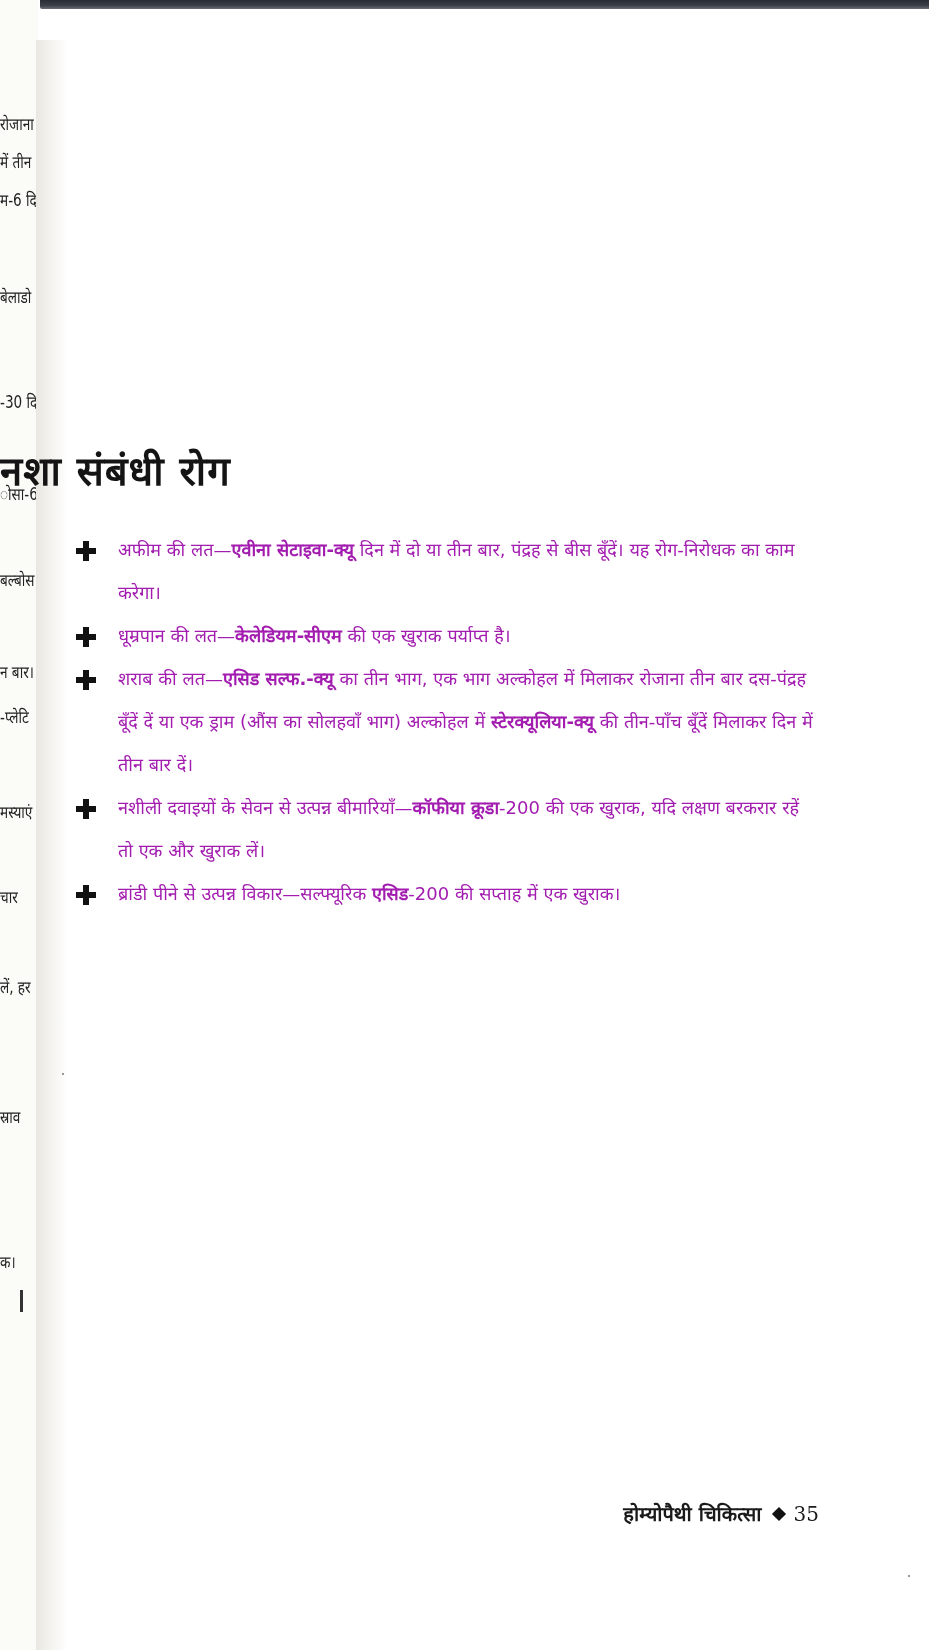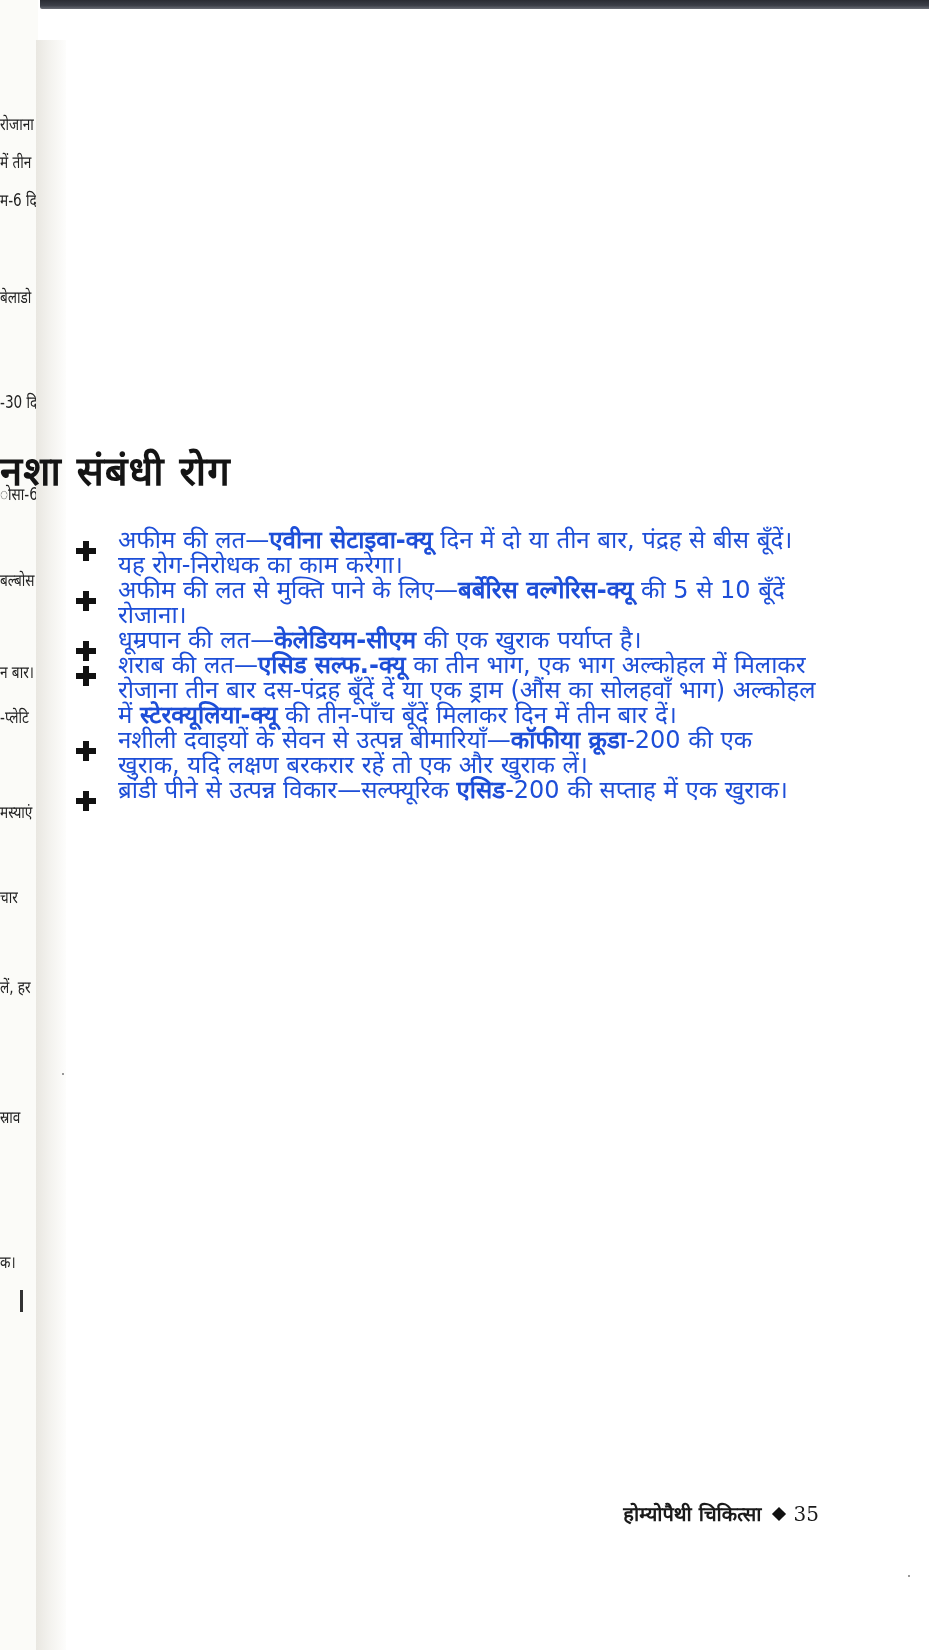--- a/index.html
+++ b/index.html
@@ -32,21 +32,21 @@
     text-align: left; font-size: 40px; font-weight: bold; color: #141414;
     letter-spacing: 1px;
     margin-top: 44px;
   }
   .list {
     position: absolute; left: 72px; top: 528px; width: 745px;
     margin: 0; padding: 0; list-style: none;
   }
   .item {
     position: relative; padding-left: 46px;
-    font-size: 24px; line-height: 25px; color: #1d4ed8;
+    font-size: 18px; line-height: 43px; color: #a21caf;
   }
   .bullet {
     position: absolute; left: 4px; top: 13px; width: 20px; height: 20px;
   }
   .bullet::before, .bullet::after {
     content: ""; position: absolute; background: #111;
   }
   .bullet::before { left: 7px; top: 0; width: 6px; height: 20px; }
   .bullet::after  { left: 0; top: 7px; width: 20px; height: 6px; }
   .b { font-weight: bold; }
@@ -81,21 +81,20 @@
     <div class="frag" style="top: 975px;">लें, हर</div>
     <div class="frag" style="top: 1105px;">स्राव</div>
     <div class="frag" style="top: 1250px;">क।</div>
   </div>
 <div class="gutter"></div>
 
 <h1 class="page-title">नशा संबंधी रोग</h1>
 
 <ul class="list" id="remedy-list">
     <li class="item"><span class="bullet"></span><span>अफीम की लत—</span><span class="b">एवीना सेटाइवा-क्यू</span><span> दिन में दो या तीन बार, पंद्रह से बीस बूँदें। यह रोग-निरोधक का काम करेगा।</span></li>
-    <li class="item"><span class="bullet"></span><span>अफीम की लत से मुक्ति पाने के लिए—</span><span class="b">बर्बेरिस वल्गेरिस-क्यू</span><span> की 5 से 10 बूँदें रोजाना।</span></li>
     <li class="item"><span class="bullet"></span><span>धूम्रपान की लत—</span><span class="b">केलेडियम-सीएम</span><span> की एक खुराक पर्याप्त है।</span></li>
     <li class="item"><span class="bullet"></span><span>शराब की लत—</span><span class="b">एसिड सल्फ.-क्यू</span><span> का तीन भाग, एक भाग अल्कोहल में मिलाकर रोजाना तीन बार दस-पंद्रह बूँदें दें या एक ड्राम (औंस का सोलहवाँ भाग) अल्कोहल में </span><span class="b">स्टेरक्यूलिया-क्यू</span><span> की तीन-पाँच बूँदें मिलाकर दिन में तीन बार दें।</span></li>
     <li class="item"><span class="bullet"></span><span>नशीली दवाइयों के सेवन से उत्पन्न बीमारियाँ—</span><span class="b">कॉफीया क्रूडा</span><span>-200 की एक खुराक, यदि लक्षण बरकरार रहें तो एक और खुराक लें।</span></li>
     <li class="item"><span class="bullet"></span><span>ब्रांडी पीने से उत्पन्न विकार—सल्फ्यूरिक </span><span class="b">एसिड</span><span>-200 की सप्ताह में एक खुराक।</span></li>
   </ul>
 
 <div class="footer">
   <span>होम्योपैथी चिकित्सा</span><span class="diamond"></span><span class="pgnum">35</span>
 </div>
 

